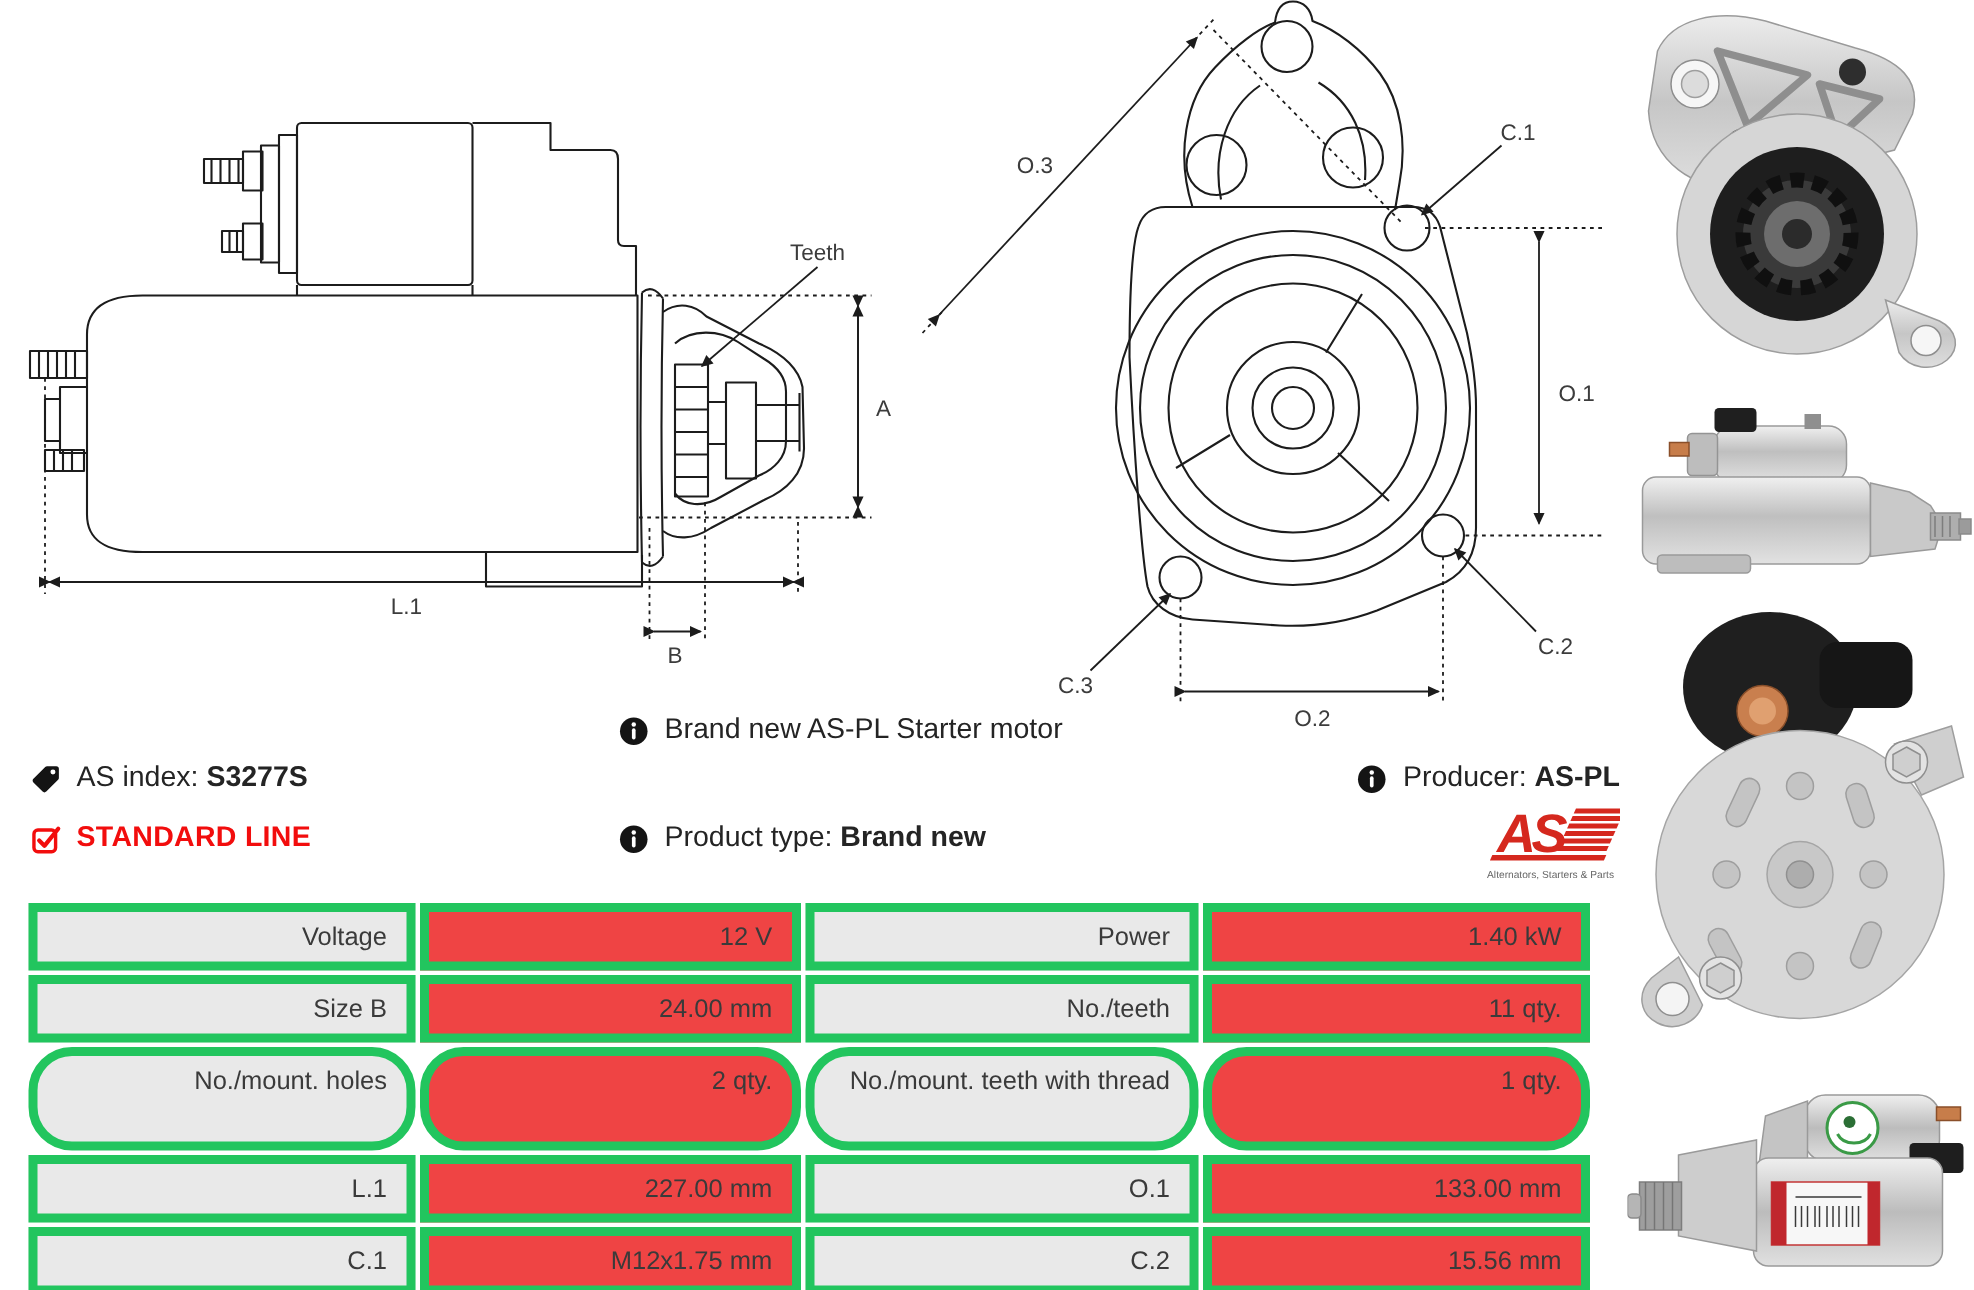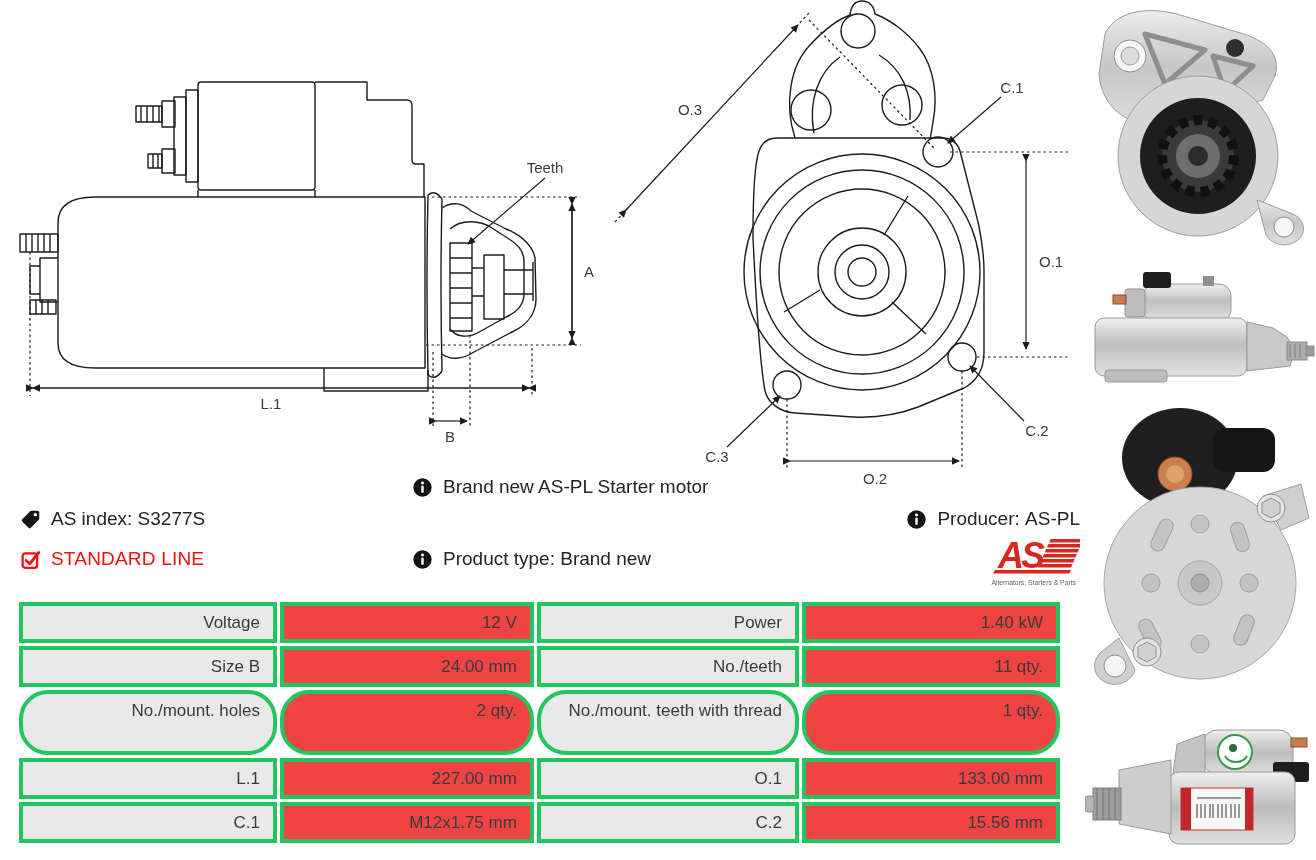--- a/index.html
+++ b/index.html
@@ -4,31 +4,31 @@
 <style>
   html,body{margin:0;padding:0;background:#ffffff;}
   #canvas{position:relative;width:1316px;height:860px;background:#ffffff;overflow:hidden;
           font-family:"Liberation Sans",sans-serif;color:#222;}
   svg{display:block;}
   .abs{position:absolute;}
 
   
   .info-row{position:absolute;display:flex;align-items:center;gap:10px;font-size:19px;color:#242424;white-space:nowrap;}
   .info-row .ic{width:21px;height:21px;flex:0 0 auto;}
-  .bold{font-weight:normal;}
-  .badge-red{color:#f20d0d;font-weight:normal;letter-spacing:.2px;}
+  .bold{font-weight:bold;}
+  .badge-red{color:#f20d0d;font-weight:bold;letter-spacing:.2px;}
 
   
   #as-logo{position:absolute;right:236px;top:536px;width:96px;height:52px;}
 
   
   #spec-table{position:absolute;left:16px;top:599px;width:1047px;
       border-collapse:separate;border-spacing:3px;table-layout:fixed;
       font-size:17px;color:#3a3a3a;}
-  #spec-table td{border:4px solid #22c55e;padding:6px 13px 5px 8px;text-align:right;
+  #spec-table td{border:6px solid #22c55e;padding:6px 13px 5px 8px;text-align:right;
       vertical-align:top;line-height:1.3;overflow:hidden;}
   #spec-table td.lbl{background:#e9e9e9;}
   #spec-table td.val{background:#ef4444;}
   #spec-table tr.tall td{height:46px;border-radius:29px;}
 
   
   #side-drawing{left:0;top:0;}
   #front-drawing{left:596px;top:0;}
   #photos{left:1085px;top:0;width:231px;height:860px;}
   .photo{position:absolute;left:0;}

